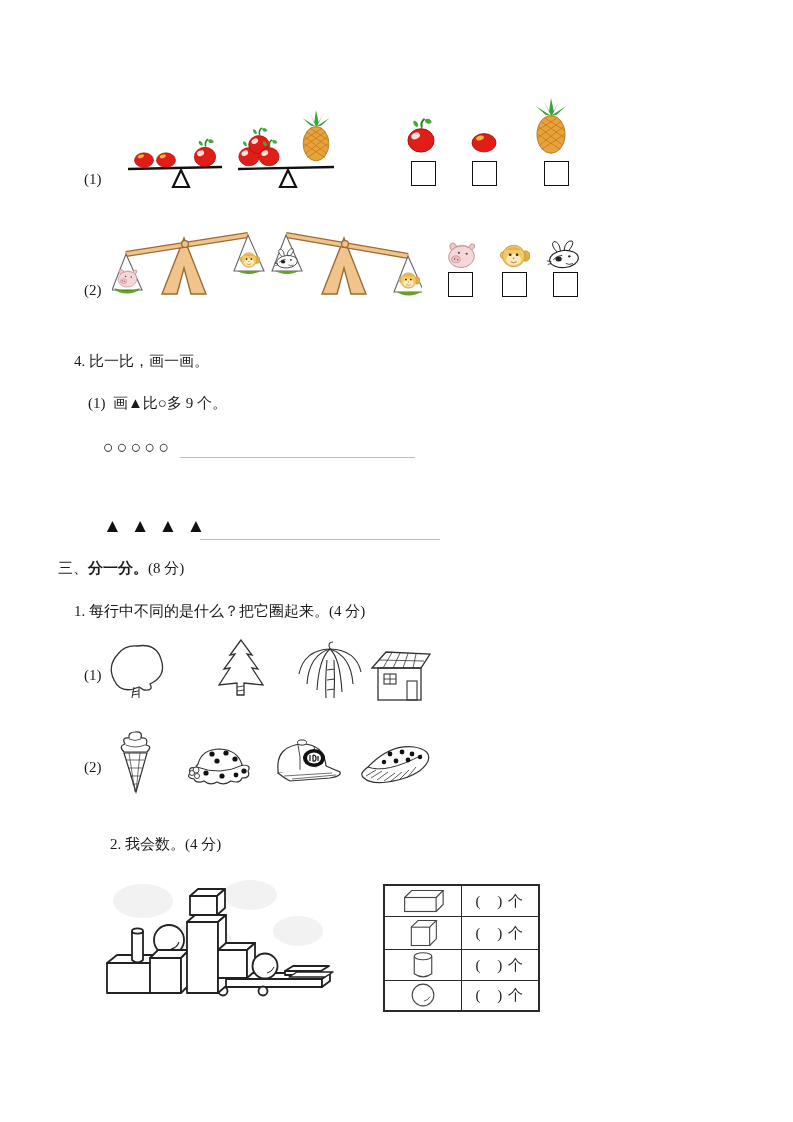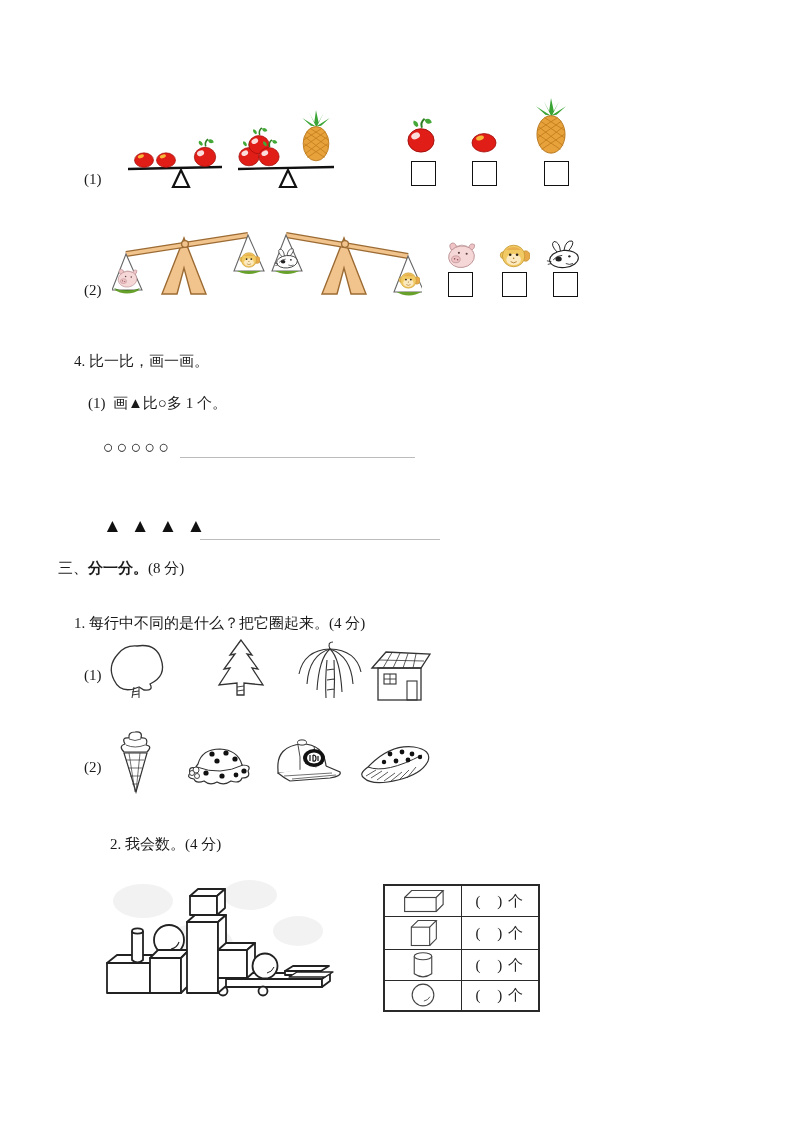--- a/index.html
+++ b/index.html
@@ -275,33 +275,33 @@
     </svg>
 
   <div class="checkbox" style="left:448px;top:272px;"></div>
   <div class="checkbox" style="left:502px;top:272px;"></div>
   <div class="checkbox" style="left:553px;top:272px;"></div>
 
   <div class="abs txt" style="left:74px;top:352px;">4. 比一比，画一画。</div>
 
   <div class="abs txt" style="left:88px;top:394px;">
     <span>(1)</span>&nbsp;
-    <span>画▲比○多 1 个。</span>
+    <span>画▲比○多 9 个。</span>
   </div>
   <div class="abs shape-row" style="left:103px;top:437px;">○○○○○</div>
   <div class="blank-line" style="left:180px;top:457px;width:235px;"></div>
 
   <div class="abs tri-row" style="left:103px;top:515px;">▲▲▲▲</div>
   <div class="blank-line" style="left:200px;top:539px;width:240px;"></div>
 
   <div class="abs txt" style="left:58px;top:559px;">
     <span>三、</span><span class="bold">分一分。</span><span>(8 分)</span>
   </div>
 
-  <div class="abs txt" style="left:74px;top:602px;margin-top:12px;">1. 每行中不同的是什么？把它圈起来。(4 分)</div>
+  <div class="abs txt" style="left:74px;top:602px;">1. 每行中不同的是什么？把它圈起来。(4 分)</div>
 
   <div class="abs txt small-label" style="left:84px;top:666px;">(1)</div>
   <svg class="abs" style="left:106px;top:642px;" width="62" height="58" viewBox="0 0 62 58">
       <use href="#sym-apple-tree"></use>
     </svg>
   <svg class="abs" style="left:216px;top:638px;" width="50" height="64" viewBox="0 0 50 64">
       <use href="#sym-pine-tree"></use>
     </svg>
   <svg class="abs" style="left:294px;top:640px;" width="72" height="62" viewBox="0 0 72 62">
       <use href="#sym-willow-tree"></use>

